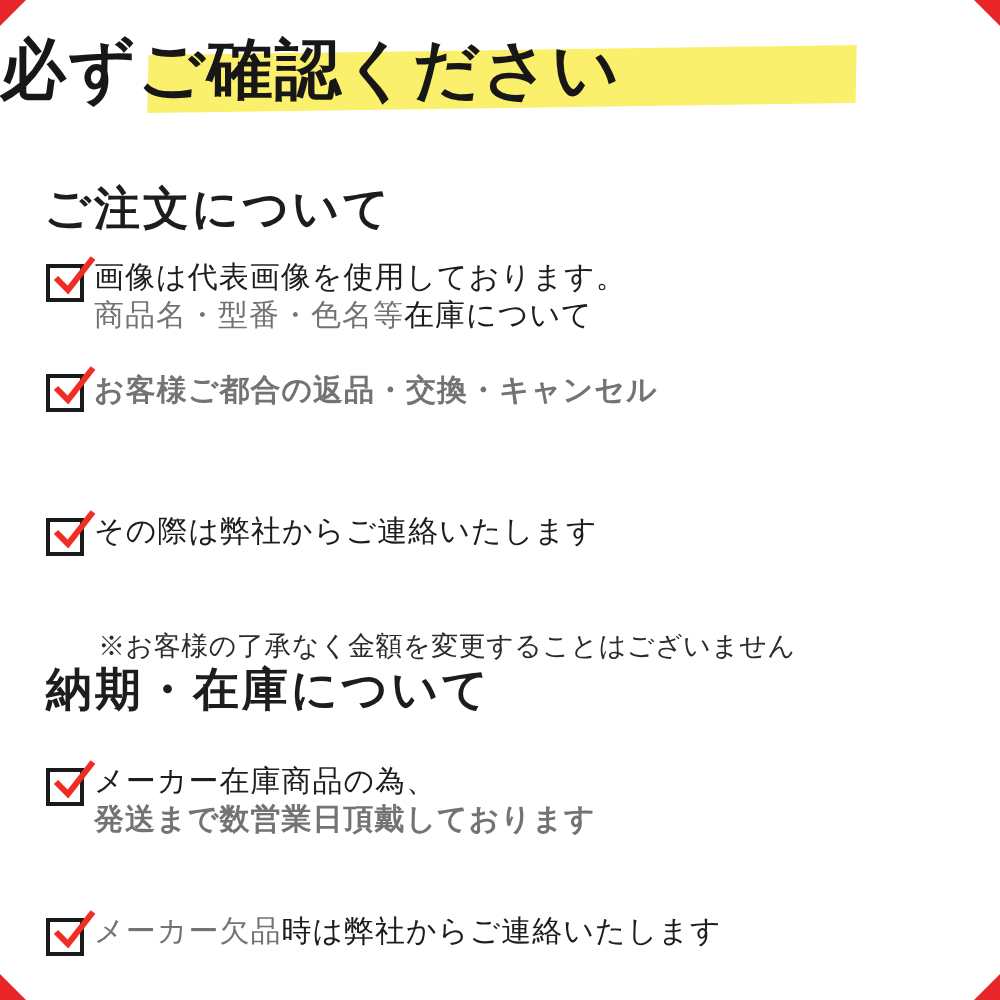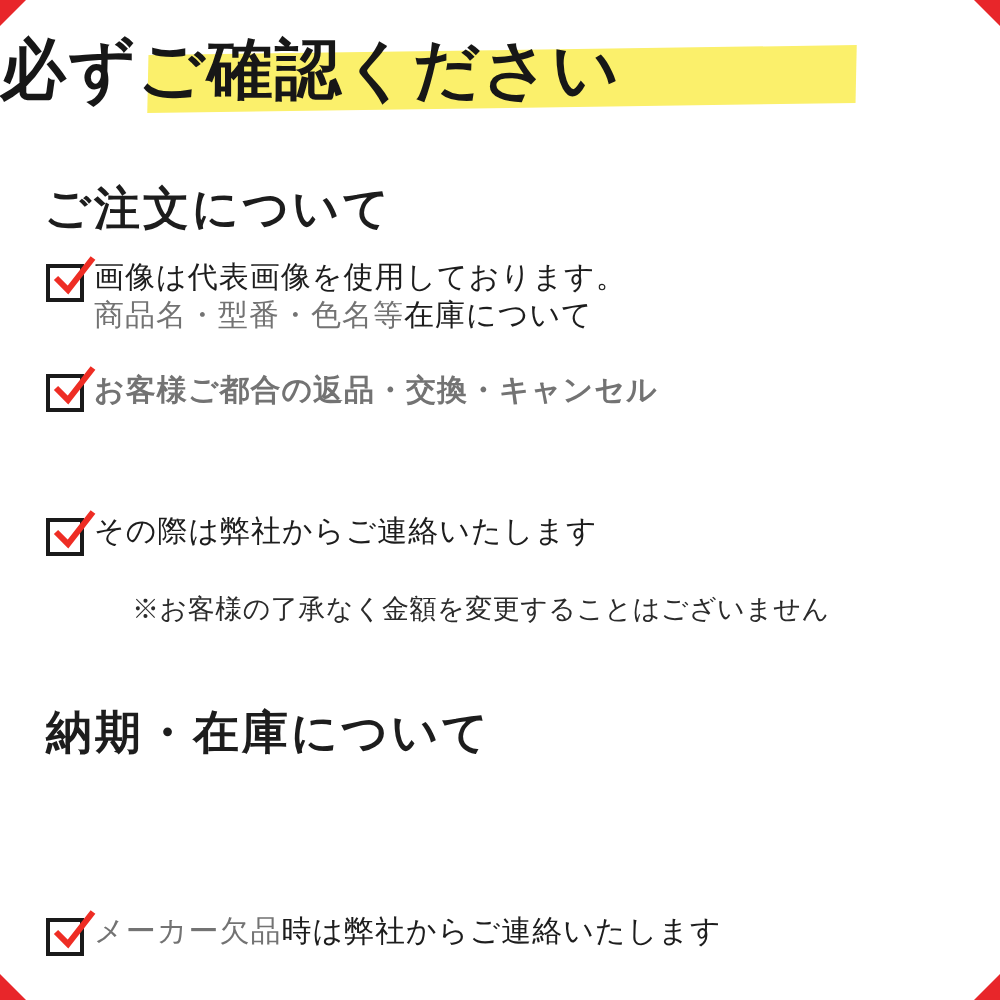--- a/index.html
+++ b/index.html
@@ -87,21 +87,21 @@
   .section-head {
     font-family: "DejaVu Serif", "Liberation Serif", serif;
     font-weight: bold;
     font-size: 46px;
     letter-spacing: 3px;
     color: #1d1d1d;
     margin: 0;
   }
 
   .sec1-head { position: absolute; top: 178px; left: 44px; }
-  .sec2-head { position: absolute; top: 702px; left: 46px; }
+  .sec2-head { position: absolute; top: 659px; left: 46px; }
 
   
   .item {
     position: absolute;
     left: 46px;
     width: 910px;
     display: flex;
     align-items: flex-start;
   }
   .checkbox {
@@ -139,21 +139,21 @@
     font-size: 27px;
     letter-spacing: 0.5px;
     color: #2b2b2b;
     line-height: 1.3;
     white-space: nowrap;
   }
 
   .it1 { top: 258px; }
   .it2 { top: 368px; align-items: center; }
   .it3 { top: 512px; }
-  .it3-note { position: absolute; top: 591px; left: 98px; margin-left: 34px; }
+  .it3-note { position: absolute; top: 628px; left: 98px; }
   .it4 { top: 762px; }
   .it5 { top: 912px; }
 </style>
 </head>
 <body>
 
 <div class="page">
 
   <div class="corner corner-tl"></div>
   <div class="corner corner-tr"></div>
@@ -199,20 +199,31 @@
         </svg>
       </div>
       <div class="item-lines">
         <div class="line">その際は弊社からご連絡いたします</div>
       </div>
     </div>
     <div class="note it3-note">※お客様の了承なく金額を変更することはございません</div>
 
     <div class="section-head sec2-head">納期・在庫について</div>
 
+    <div class="item it4">
+      <div class="checkbox">
+        <svg class="tick" viewBox="0 0 44 40">
+          <path d="M4 22 L16 34 L41 2" fill="none" stroke="#ee2d24" stroke-width="6"></path>
+        </svg>
+      </div>
+      <div class="item-lines">
+        <div class="line">メーカー在庫商品の為、</div>
+        <div class="line bold red">発送まで数営業日頂戴しております</div>
+      </div>
+    </div>
 
     <div class="item it5">
       <div class="checkbox">
         <svg class="tick" viewBox="0 0 44 40">
           <path d="M4 22 L16 34 L41 2" fill="none" stroke="#ee2d24" stroke-width="6"></path>
         </svg>
       </div>
       <div class="item-lines">
         <div class="line"><span class="red bold">メーカー欠品</span><span>時は弊社からご連絡いたします</span></div>
       </div>

